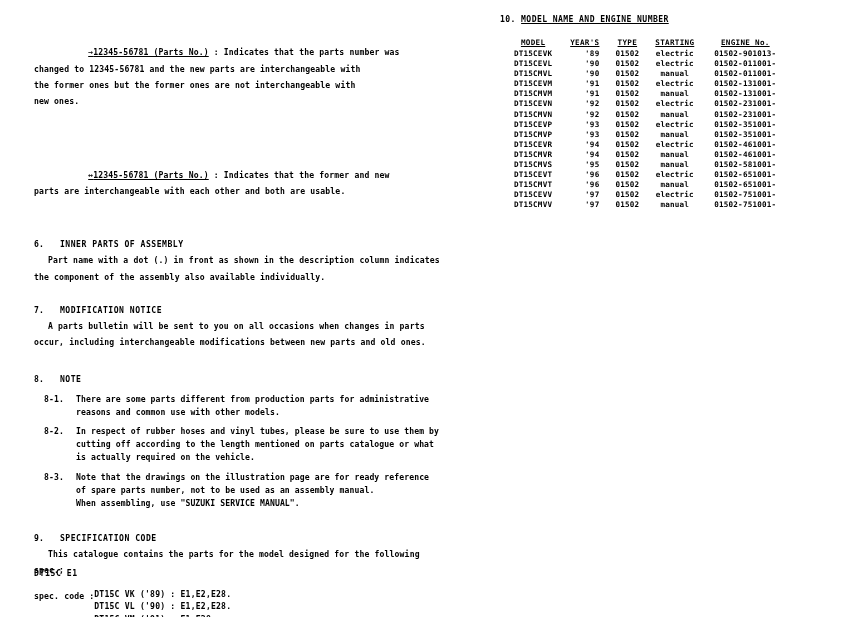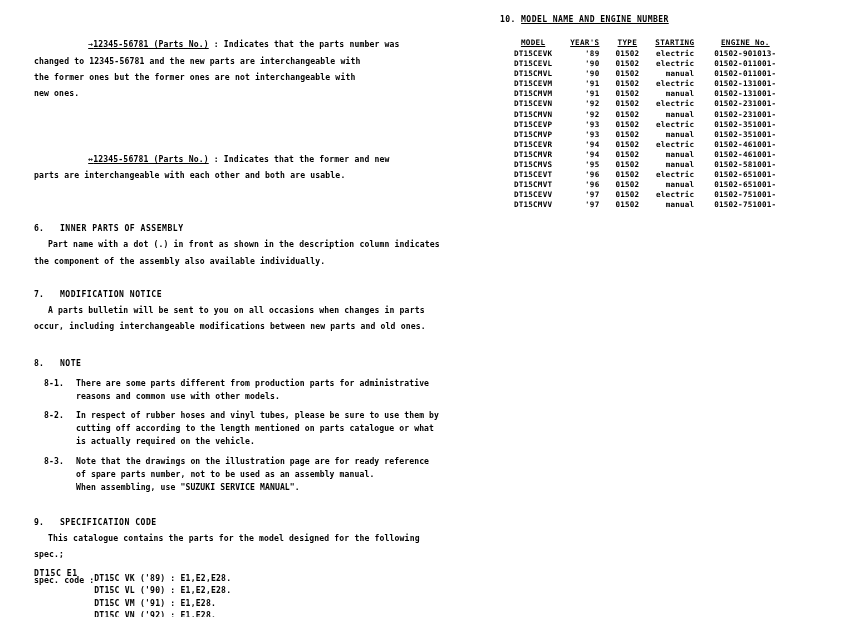--- a/index.html
+++ b/index.html
@@ -45,20 +45,21 @@
   }
 
   .legend-block {
     margin-bottom: 0;
   }
 
   .legend-head {
     display: inline-block;
     text-decoration: underline;
     font-weight: bold;
+    margin-top: 8px;
   }
   .gap-md { height: 17px; }
   .gap-lg { height: 20px; }
 
   
   .section {
     position: relative;
   }
   .sec-title-row {
     font-size: 8.1px;
@@ -154,21 +155,21 @@
   }
   table.model-table td {
     padding: 0;
     line-height: 10.1px;
     white-space: nowrap;
     font-size: 7.6px;
   }
   .col-model  { text-align: left;  padding-right: 18px !important; }
   .col-year   { text-align: right; padding-right: 16px !important; }
   .col-type   { text-align: center; padding-right: 16px !important; }
-  .col-start  { text-align: right;  padding-right: 20px !important; }
+  .col-start  { text-align: center;  padding-right: 20px !important; }
   .col-engine { text-align: left; }
 
   th.col-model  { text-align: center; }
   th.col-start  { text-align: center; }
   th.col-engine { text-align: center; }
 
   
   .footer {
     position: absolute;
     left: 34px;

